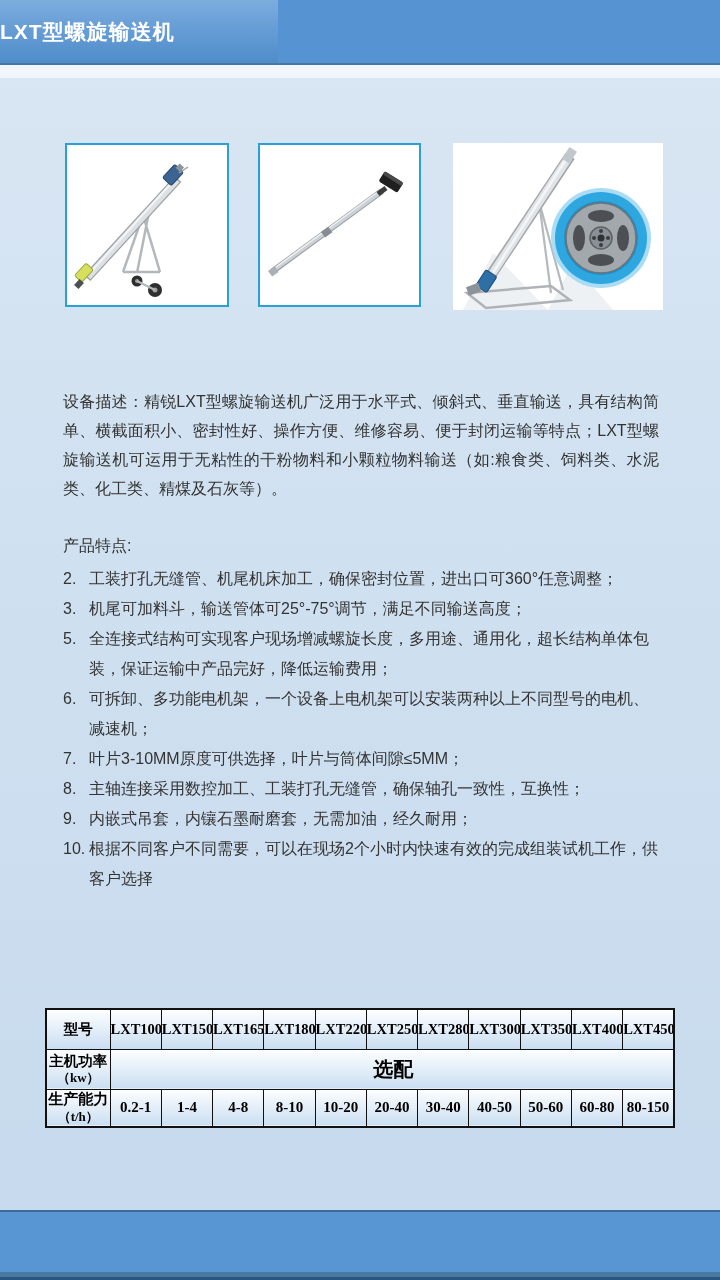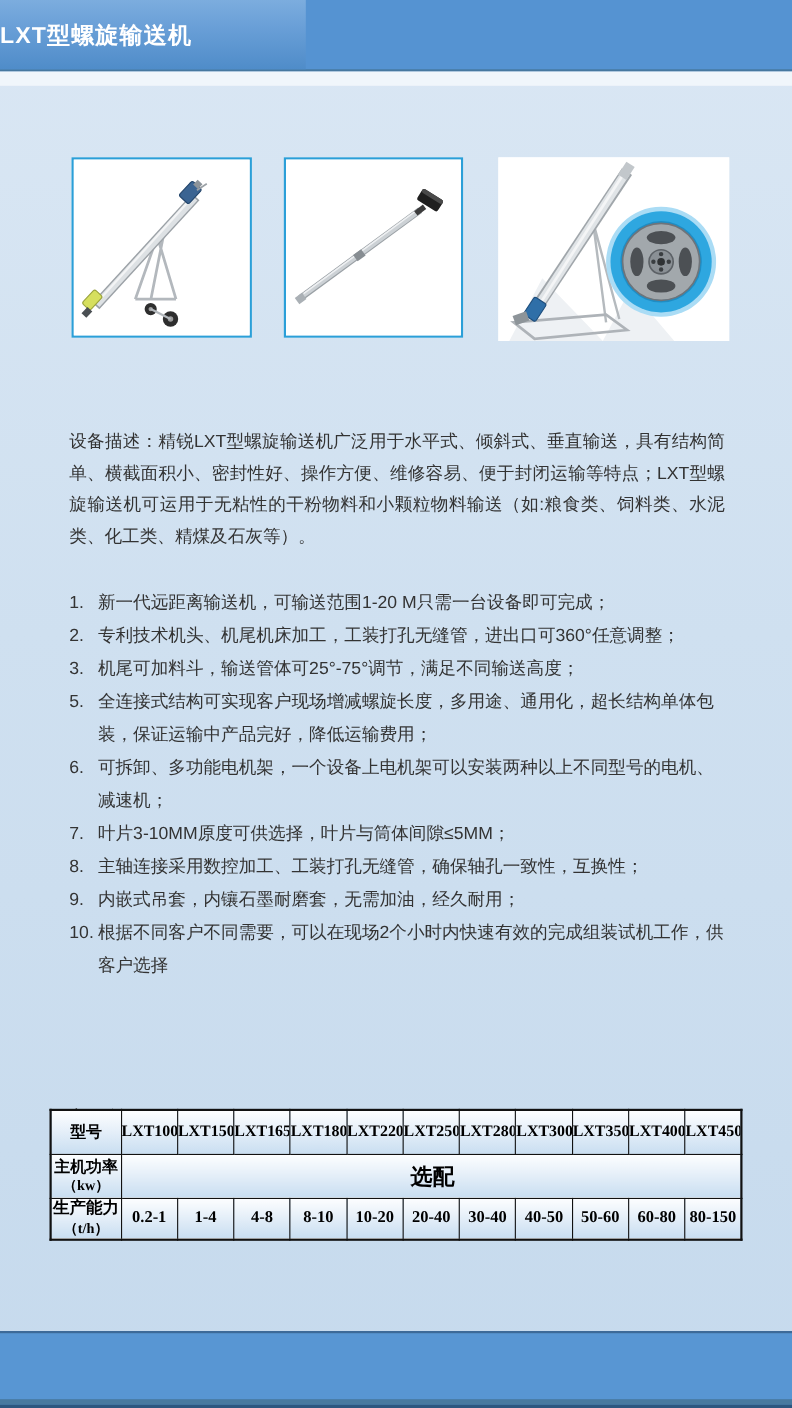--- a/index.html
+++ b/index.html
@@ -193,23 +193,23 @@
       <circle cx="141" cy="95" r="2" fill="#3a3e41"></circle>
       <circle cx="155" cy="95" r="2" fill="#3a3e41"></circle>
       <circle cx="148" cy="88" r="2" fill="#3a3e41"></circle>
       <circle cx="148" cy="102" r="2" fill="#3a3e41"></circle>
     </svg>
   </div>
 
   <p class="description">设备描述：精锐LXT型螺旋输送机广泛用于水平式、倾斜式、垂直输送，具有结构简单、横截面积小、密封性好、操作方便、维修容易、便于封闭运输等特点；LXT型螺旋输送机可运用于无粘性的干粉物料和小颗粒物料输送（如:粮食类、饲料类、水泥类、化工类、精煤及石灰等）。</p>
 
   <div class="features">
+    <div class="features-heading">产品特点:</div>
     <ol class="features-list">
-      <li><span class="feat-num">1.</span><span>新一代远距离输送机，可输送范围1-20 M只需一台设备即可完成；</span></li>
-      <li><span class="feat-num">2.</span><span>专利技术机头、机尾机床加工，工装打孔无缝管，进出口可360°任意调整；</span></li>
+      <li><span class="feat-num">2.</span><span>工装打孔无缝管、机尾机床加工，确保密封位置，进出口可360°任意调整；</span></li>
       <li><span class="feat-num">3.</span><span>机尾可加料斗，输送管体可25°-75°调节，满足不同输送高度；</span></li>
       <li><span class="feat-num">5.</span><span>全连接式结构可实现客户现场增减螺旋长度，多用途、通用化，超长结构单体包装，保证运输中产品完好，降低运输费用；</span></li>
       <li><span class="feat-num">6.</span><span>可拆卸、多功能电机架，一个设备上电机架可以安装两种以上不同型号的电机、减速机；</span></li>
       <li><span class="feat-num">7.</span><span>叶片3-10MM原度可供选择，叶片与筒体间隙≤5MM；</span></li>
       <li><span class="feat-num">8.</span><span>主轴连接采用数控加工、工装打孔无缝管，确保轴孔一致性，互换性；</span></li>
       <li><span class="feat-num">9.</span><span>内嵌式吊套，内镶石墨耐磨套，无需加油，经久耐用；</span></li>
       <li><span class="feat-num">10.</span><span>根据不同客户不同需要，可以在现场2个小时内快速有效的完成组装试机工作，供客户选择</span></li>
     </ol>
   </div>
 

